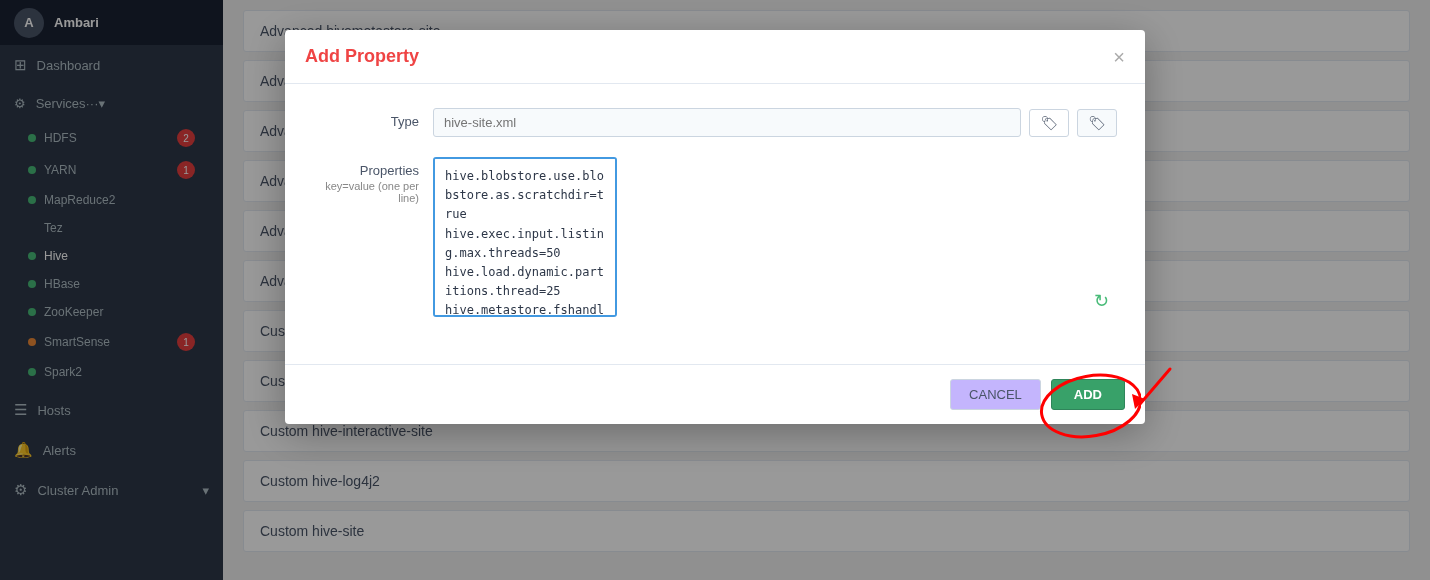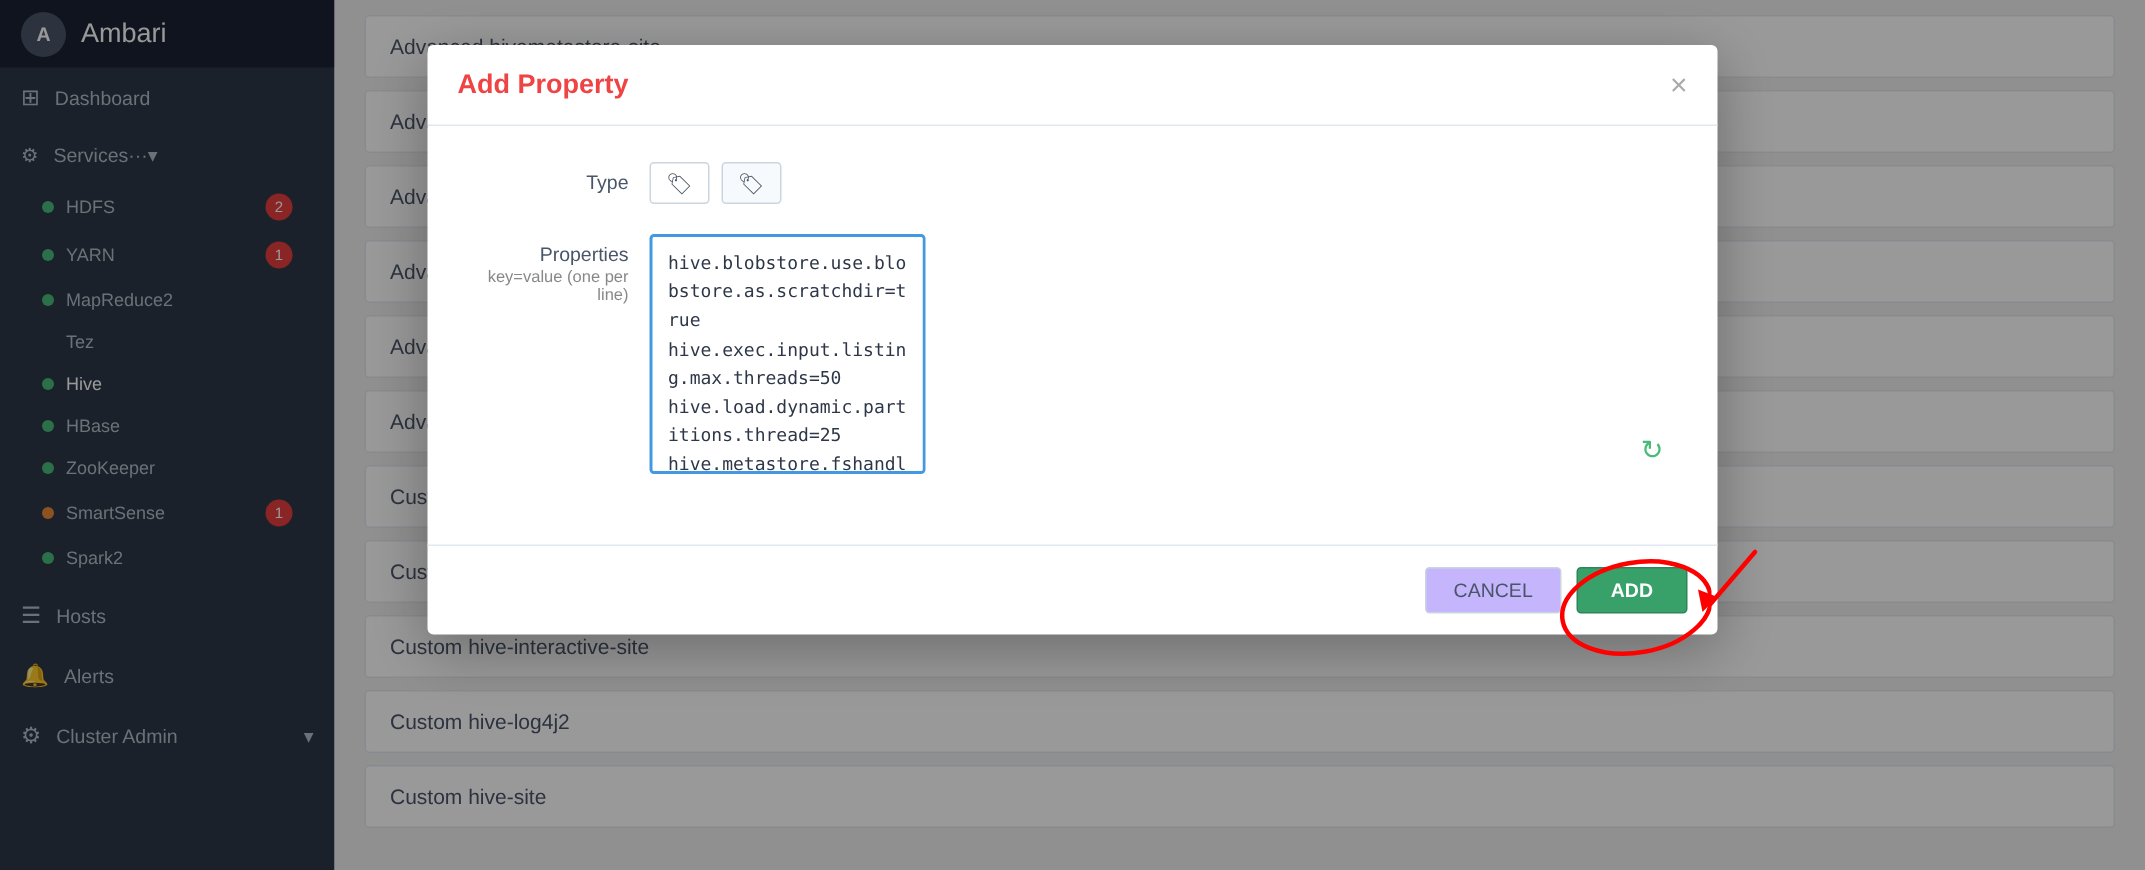--- a/index.html
+++ b/index.html
@@ -28,22 +28,22 @@
       border-radius: 50%;
       background: #4a5568;
       display: flex; align-items: center; justify-content: center;
       color: #fff;
       font-weight: bold;
       font-size: 13px;
       margin-right: 10px;
     }
     .sidebar-header .app-name {
       color: #fff;
-      font-size: 18px;
-      font-weight: 400;
+      font-size: 13px;
+      font-weight: 700;
     }
     .sidebar-nav-item {
       display: flex;
       align-items: center;
       padding: 11px 14px;
       color: #b0bec5;
       cursor: pointer;
       font-size: 13px;
     }
     .sidebar-nav-item .icon { margin-right: 10px; font-size: 15px; }
@@ -340,20 +340,21 @@
   <div class="modal">
     <div class="modal-header">
       <span class="modal-title">Add Property</span>
       <button class="modal-close">×</button>
     </div>
     <div class="modal-body">
 
       <div class="form-row">
         <div class="form-label">Type</div>
         <div class="type-row">
+          <input class="form-control type-input" type="text" readonly="" placeholder="hive-site.xml" style="">
           <button class="tag-btn">🏷</button>
           <button class="tag-btn" style="background:#f7fafc;">🏷</button>
         </div>
       </div>
 
       <div class="form-row">
         <div class="form-label">
           <span>Properties</span>
           <span class="form-label-sub">key=value (one per line)</span>
         </div>

